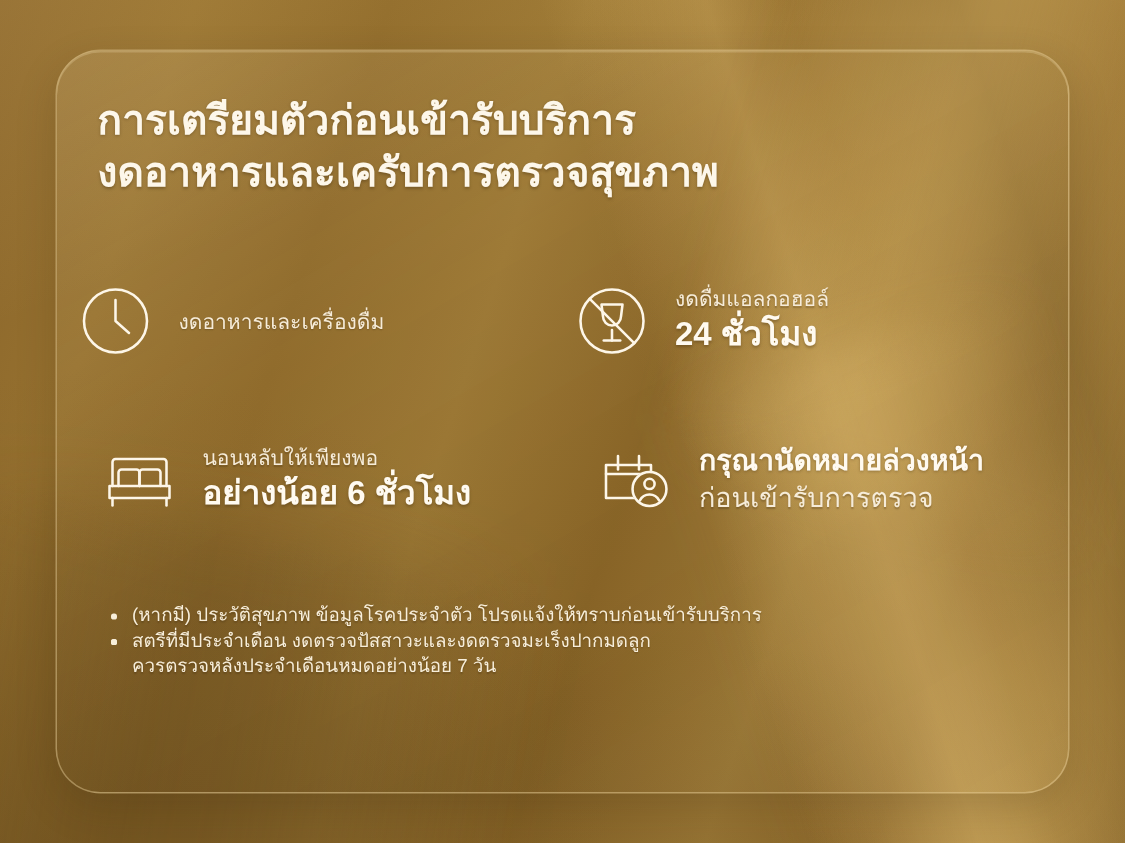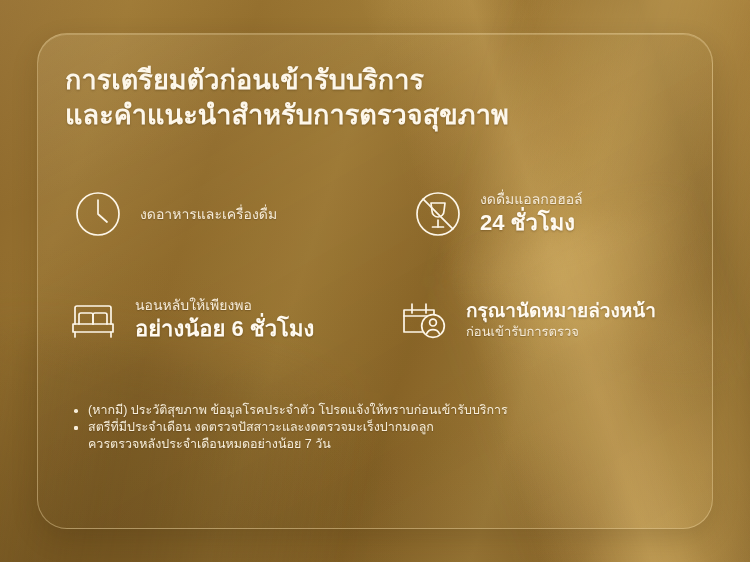--- a/index.html
+++ b/index.html
@@ -89,22 +89,22 @@
   }
   #title .line { display:block; white-space:nowrap; }
 
   
   .feature {
     position:absolute;
     display:flex;
     align-items:center;
     gap:14px;
   }
-  #f0 { left:32px;  top:152px; }
-  #f1 { left:372px; top:152px;gap:14px; }
+  #f0 { left:11px;  top:152px; }
+  #f1 { left:342px; top:152px;gap:14px; }
   #f2 { left:27px;  top:258px; }
   #f3 { left:358px; top:258px; }
 
   .ficon { flex:0 0 auto; width:56px; height:56px; display:block; }
   .ficon svg { display:block; width:56px; height:56px; }
 
   .ftext { display:flex; flex-direction:column; justify-content:center; }
   .f-label {
     color:#f6ecd9;
     font-size:14px; font-weight:400;
@@ -118,21 +118,21 @@
     line-height:1.28;
     white-space:nowrap;
     text-shadow:0 1px 2px rgba(60,40,12,.35);
   }
   .f-value .note {
     font-size:11px; font-weight:400;
     color:#f3e8d2;
   }
   
   .f-value.lead { font-size:19px;text-align:right; }
-  .f-label.sub { font-size:13px; }
+  .f-label.sub { font-size:18px; }
 
   
   #notes {
     position:absolute;
     left:32px; top:368px;
     width:600px;
   }
   .note-row {
     position:relative;
     padding-left:18px;
@@ -159,21 +159,21 @@
   <div class="bg-layer bg-sheen-a"></div>
   <div class="bg-layer bg-sheen-b"></div>
   <div class="bg-fold-1"></div>
   <div class="bg-fold-2"></div>
   <div class="bg-fold-3"></div>
 
   <div id="card">
 
     <div id="title">
       <span class="line">การเตรียมตัวก่อนเข้ารับบริการ</span>
-      <span class="line">และคำแนะนำสำหรับการตรวจสุขภาพ</span>
+      <span class="line">งดอาหารและเครับการตรวจสุขภาพ</span>
     </div>
 
     <div class="feature" id="f0">
       <span class="ficon">
         <svg viewBox="0 0 56 56" fill="none" stroke="#fdf6e8" stroke-width="1.7" stroke-linecap="round" stroke-linejoin="round">
           <circle cx="28" cy="28" r="21"></circle>
           <path d="M28 14 L28 28 L37 36"></path>
         </svg>
       </span>
       <span class="ftext">

